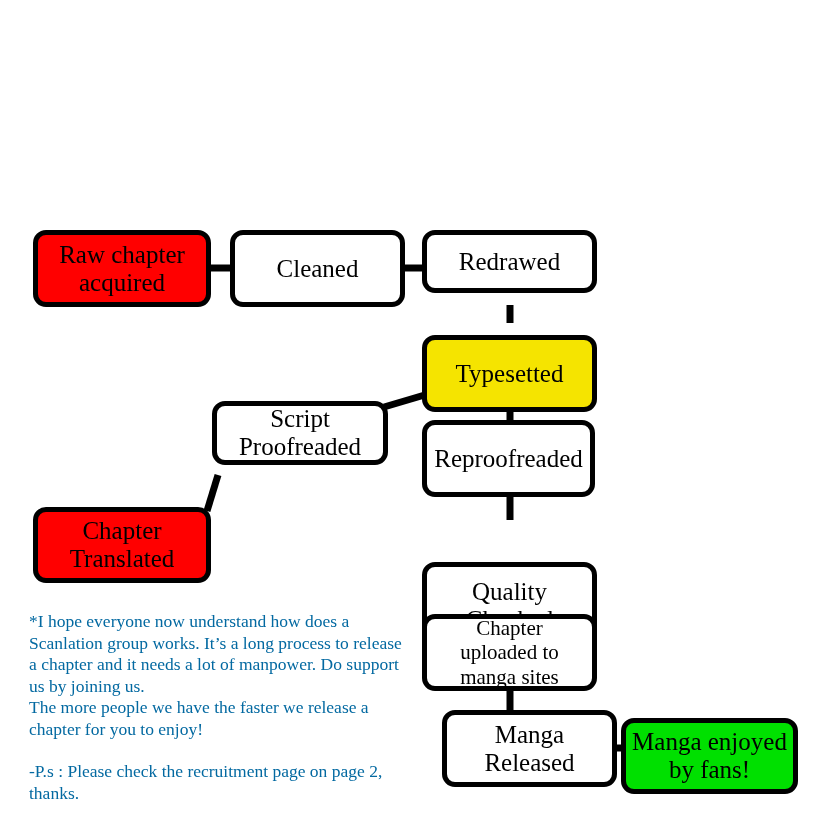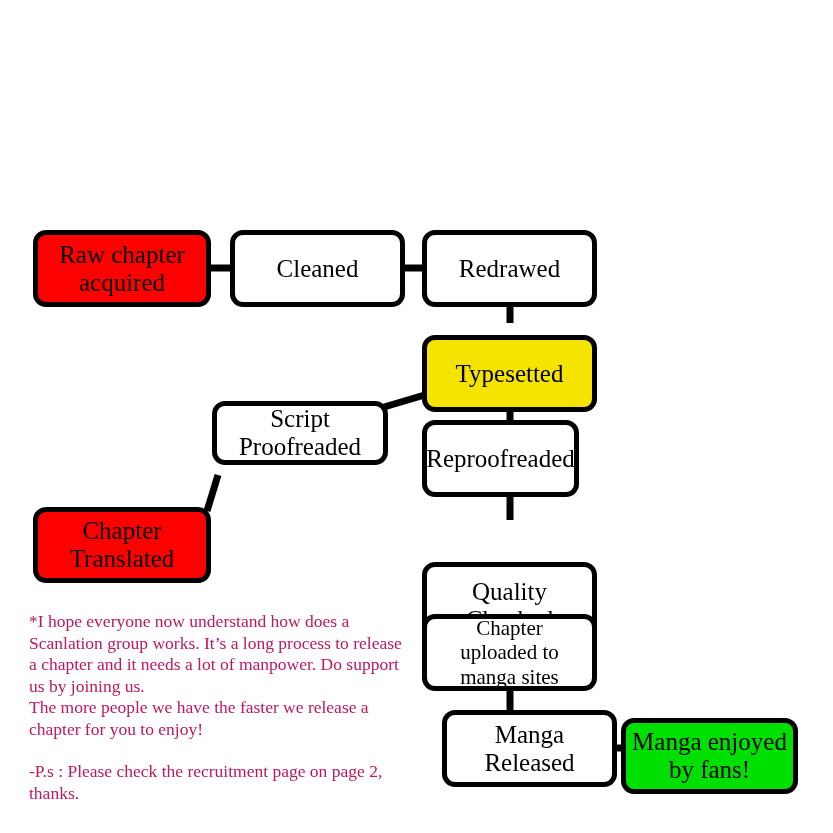--- a/index.html
+++ b/index.html
@@ -72,21 +72,21 @@
 
   
   #footnote {
     position: absolute;
     left: 29px;
     top: 611px;
     width: 382px;
     font-family: "Liberation Serif", "DejaVu Serif", serif;
     font-size: 17.5px;
     line-height: 21.5px;
-    color: #be185d;
+    color: #0369a1;
   }
   #footnote p { margin: 0; }
   #footnote .gap { height: 21px; }
 </style>
 </head>
 <body>
 
 <div id="page">
 
 
@@ -105,33 +105,33 @@
       </g>
   </svg>
 
   <div id="node-layer">
       <div class="node red" style="left: 33px; top: 230px; width: 178px; height: 77px;">
         <span>Raw chapter<br>acquired</span>
       </div>
       <div class="node white" style="left: 230px; top: 230px; width: 175px; height: 77px; text-align: center;">
         <span>Cleaned</span>
       </div>
-      <div class="node white" style="left: 422px; top: 230px; width: 175px; height: 77px;">
+      <div class="node white" style="left: 422px; top: 230px; width: 175px; height: 63px;">
         <span>Redrawed</span>
       </div>
       <div class="node yellow" style="left: 422px; top: 335px; width: 175px; height: 77px;">
         <span>Typesetted</span>
       </div>
       <div class="node white" style="left: 212px; top: 401px; width: 176px; height: 64px;">
         <span>Script<br>Proofreaded</span>
       </div>
       <div class="node red" style="left: 33px; top: 507px; width: 178px; height: 76px;">
         <span>Chapter<br>Translated</span>
       </div>
-      <div class="node white" style="left: 422px; top: 420px; width: 157px; height: 77px;">
+      <div class="node white" style="left: 422px; top: 420px; width: 173px; height: 77px;">
         <span>Reproofreaded</span>
       </div>
       <div class="node white" style="left: 422px; top: 518px; width: 175px; height: 87px; margin-top: 44px;">
         <span>Quality<br>Checked</span>
       </div>
       <div class="node white small" style="left: 422px; top: 614px; width: 175px; height: 77px;">
         <span>Chapter<br>uploaded to<br>manga sites</span>
       </div>
       <div class="node white" style="left: 422px; top: 710px; width: 175px; height: 77px; margin-left: 20px;">
         <span>Manga<br>Released</span>

